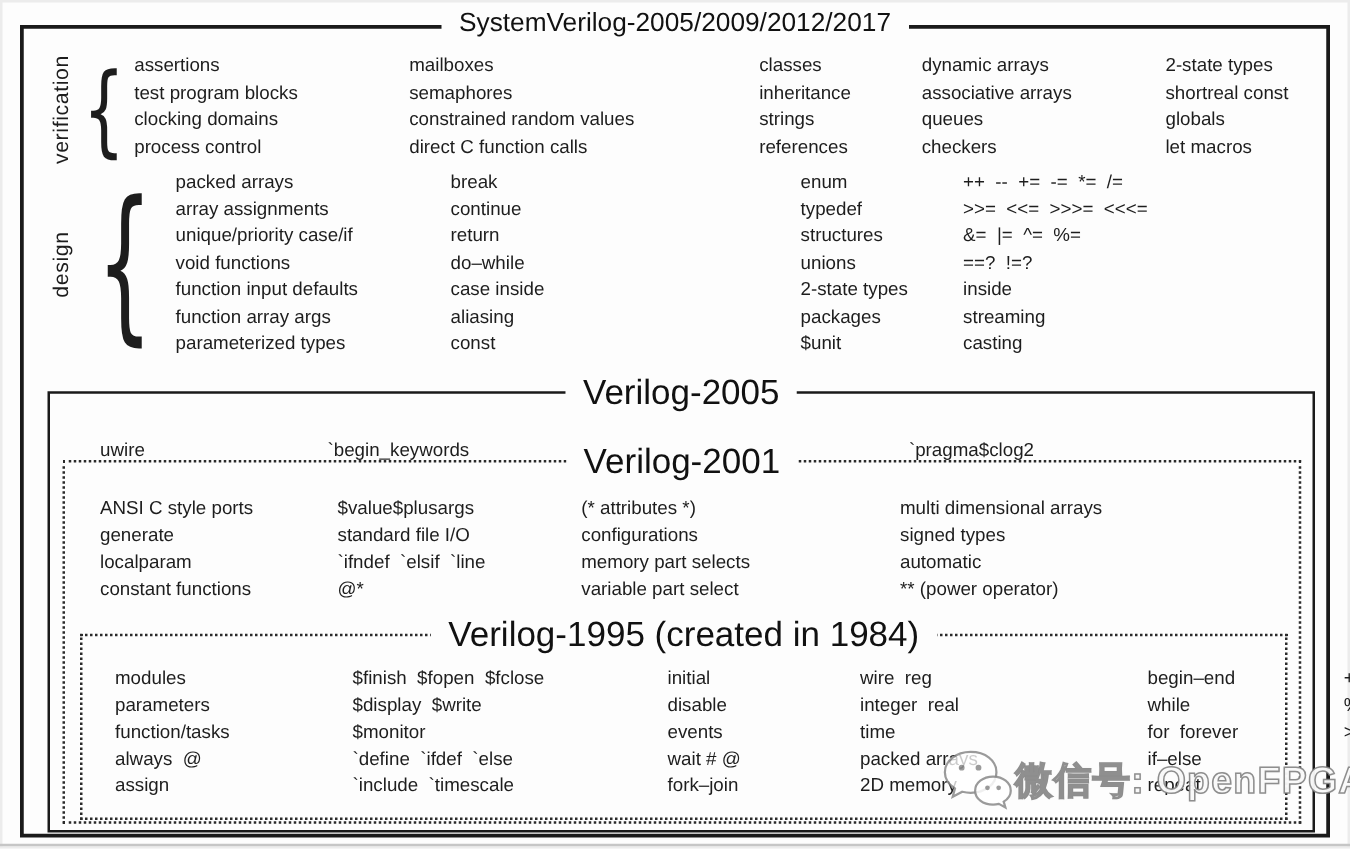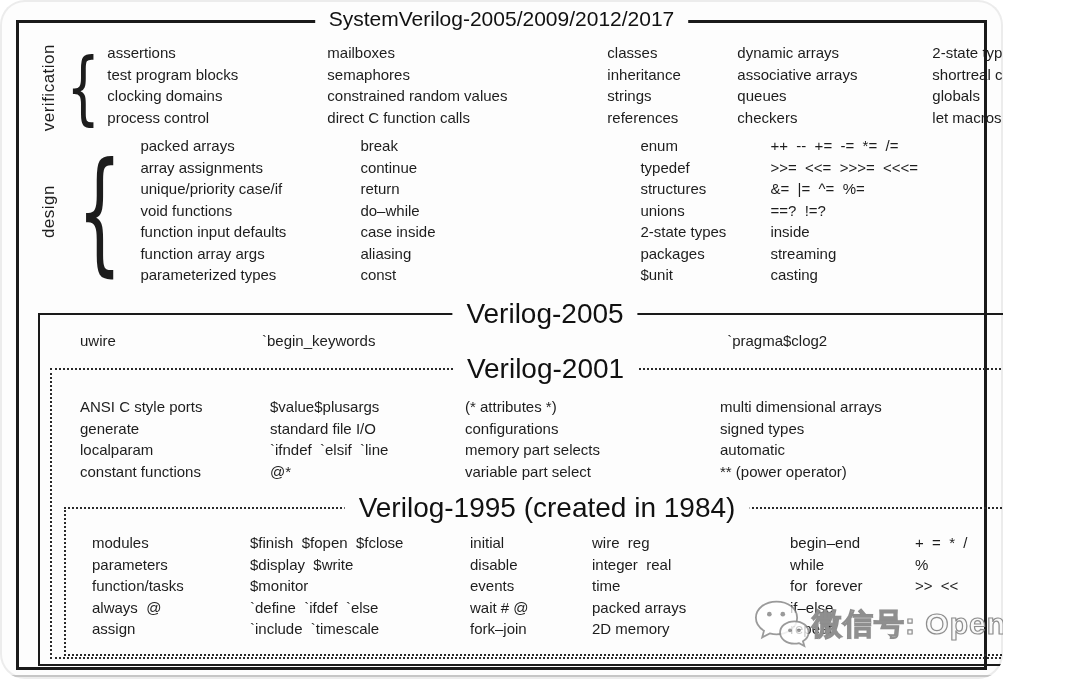--- a/index.html
+++ b/index.html
@@ -1,24 +1,23 @@
 <!DOCTYPE html>
 <html><head>
 <meta charset="utf-8">
 <style>
   html,body{margin:0;padding:0;background:#fff;}
   .page{
     position:relative;
-    width:1003px;height:679px;
+    width:1080px;height:679px;
     background:#fdfdfd;
     font-family:"Liberation Sans","DejaVu Sans",sans-serif;
     color:#1d1d1d;
     overflow:hidden;
     box-shadow:inset 0 0 0 2px #ececec;
-    border-radius:25px;
   }
   
   .outer-box{
     position:absolute;left:16px;top:20px;right:16px;bottom:9px;
     border:3px solid #1a1a1a;background:transparent;
   }
   .box-title{
     position:absolute;left:50%;transform:translateX(-50%);
     background:#fdfdfd;padding:0 14px;white-space:nowrap;
     font-size:28px;line-height:26px;color:#111;z-index:3;
@@ -48,39 +47,39 @@
   .upper-cols .col:nth-child(3){width:130px;}
   .upper-cols .col:nth-child(4){width:195px;}
   .upper-cols .col:nth-child(5){width:auto;}
   
   .v2005-box{
     position:absolute;left:19px;top:290px;width:1010px;height:349px;
     border:2px solid #1a1a1a;
   }
   .inner-title{top:-14px;}
   .v2005-row{position:absolute;top:15px;left:0;right:0;padding-left:40px;display:flex;}
-  .v2005-row .item{flex:0 0 auto;}
+  .v2005-row .item{flex:0 0 auto;margin-top:20px;}
   .v2005-row .item:nth-child(1){width:182px;}
   .v2005-row .item:nth-child(2){width:258px;}
   .v2005-row .item:nth-child(3){width:263px;text-align:right;}
   
   .v2001-box{
     position:absolute;left:10px;top:53px;width:987px;height:287px;
     border:2px dotted #2a2a2a;
   }
   .v2001-cols{position:absolute;top:26px;left:0;right:0;padding-left:28px;}
   .v2001-cols .col:nth-child(1){width:190px;}
   .v2001-cols .col:nth-child(2){width:195px;}
   .v2001-cols .col:nth-child(3){width:255px;}
   
   .v1995-box{
     position:absolute;left:12px;top:137px;width:962px;height:145px;
     border:2px dotted #2a2a2a;
   }
-  .v1995-cols{position:absolute;top:23px;left:0;right:0;padding-left:26px;}
+  .v1995-cols{position:absolute;top:23px;left:0;right:0;padding-left:26px;gap:32px;}
   .v1995-cols .col:nth-child(1){width:158px;}
   .v1995-cols .col:nth-child(2){width:220px;}
   .v1995-cols .col:nth-child(3){width:122px;}
   .v1995-cols .col:nth-child(4){width:198px;}
   .v1995-cols .col:nth-child(5){width:125px;}
   
   .watermark{
     position:absolute;left:752px;top:598px;z-index:9;
     display:flex;align-items:center;gap:2px;
   }

